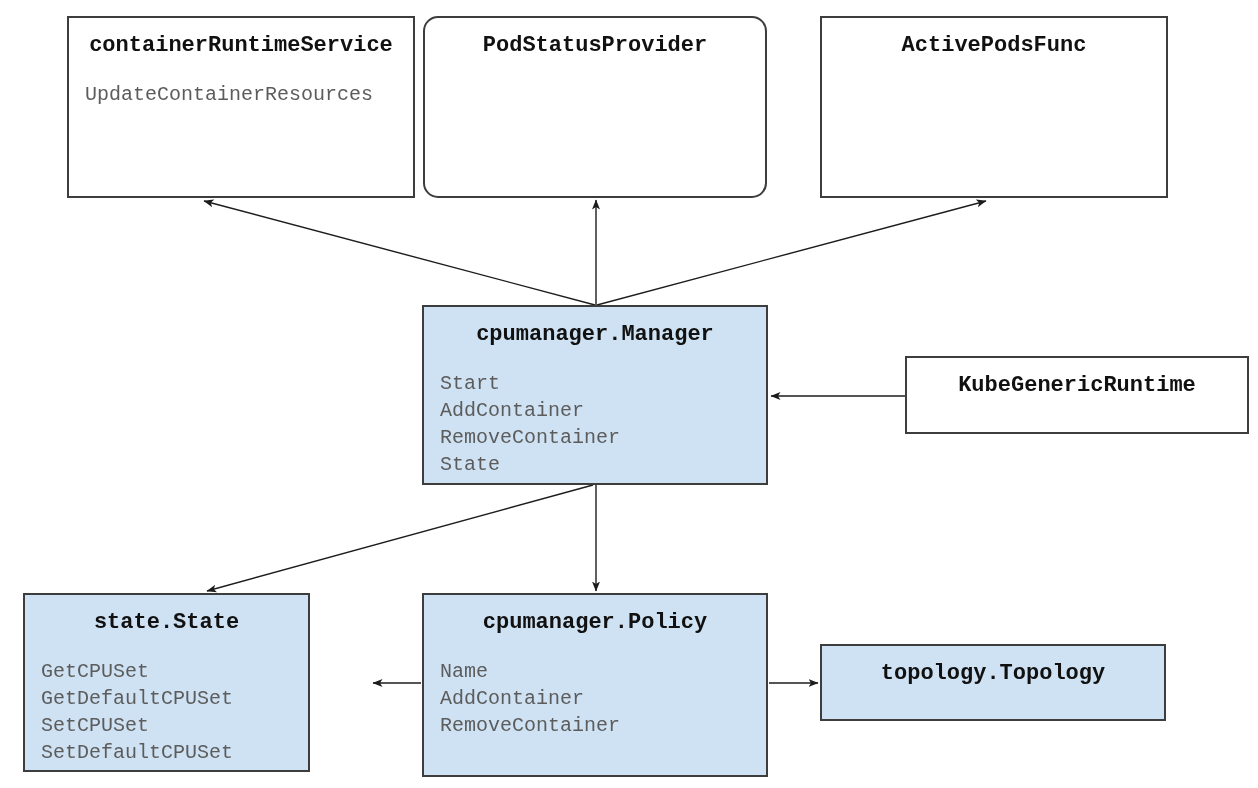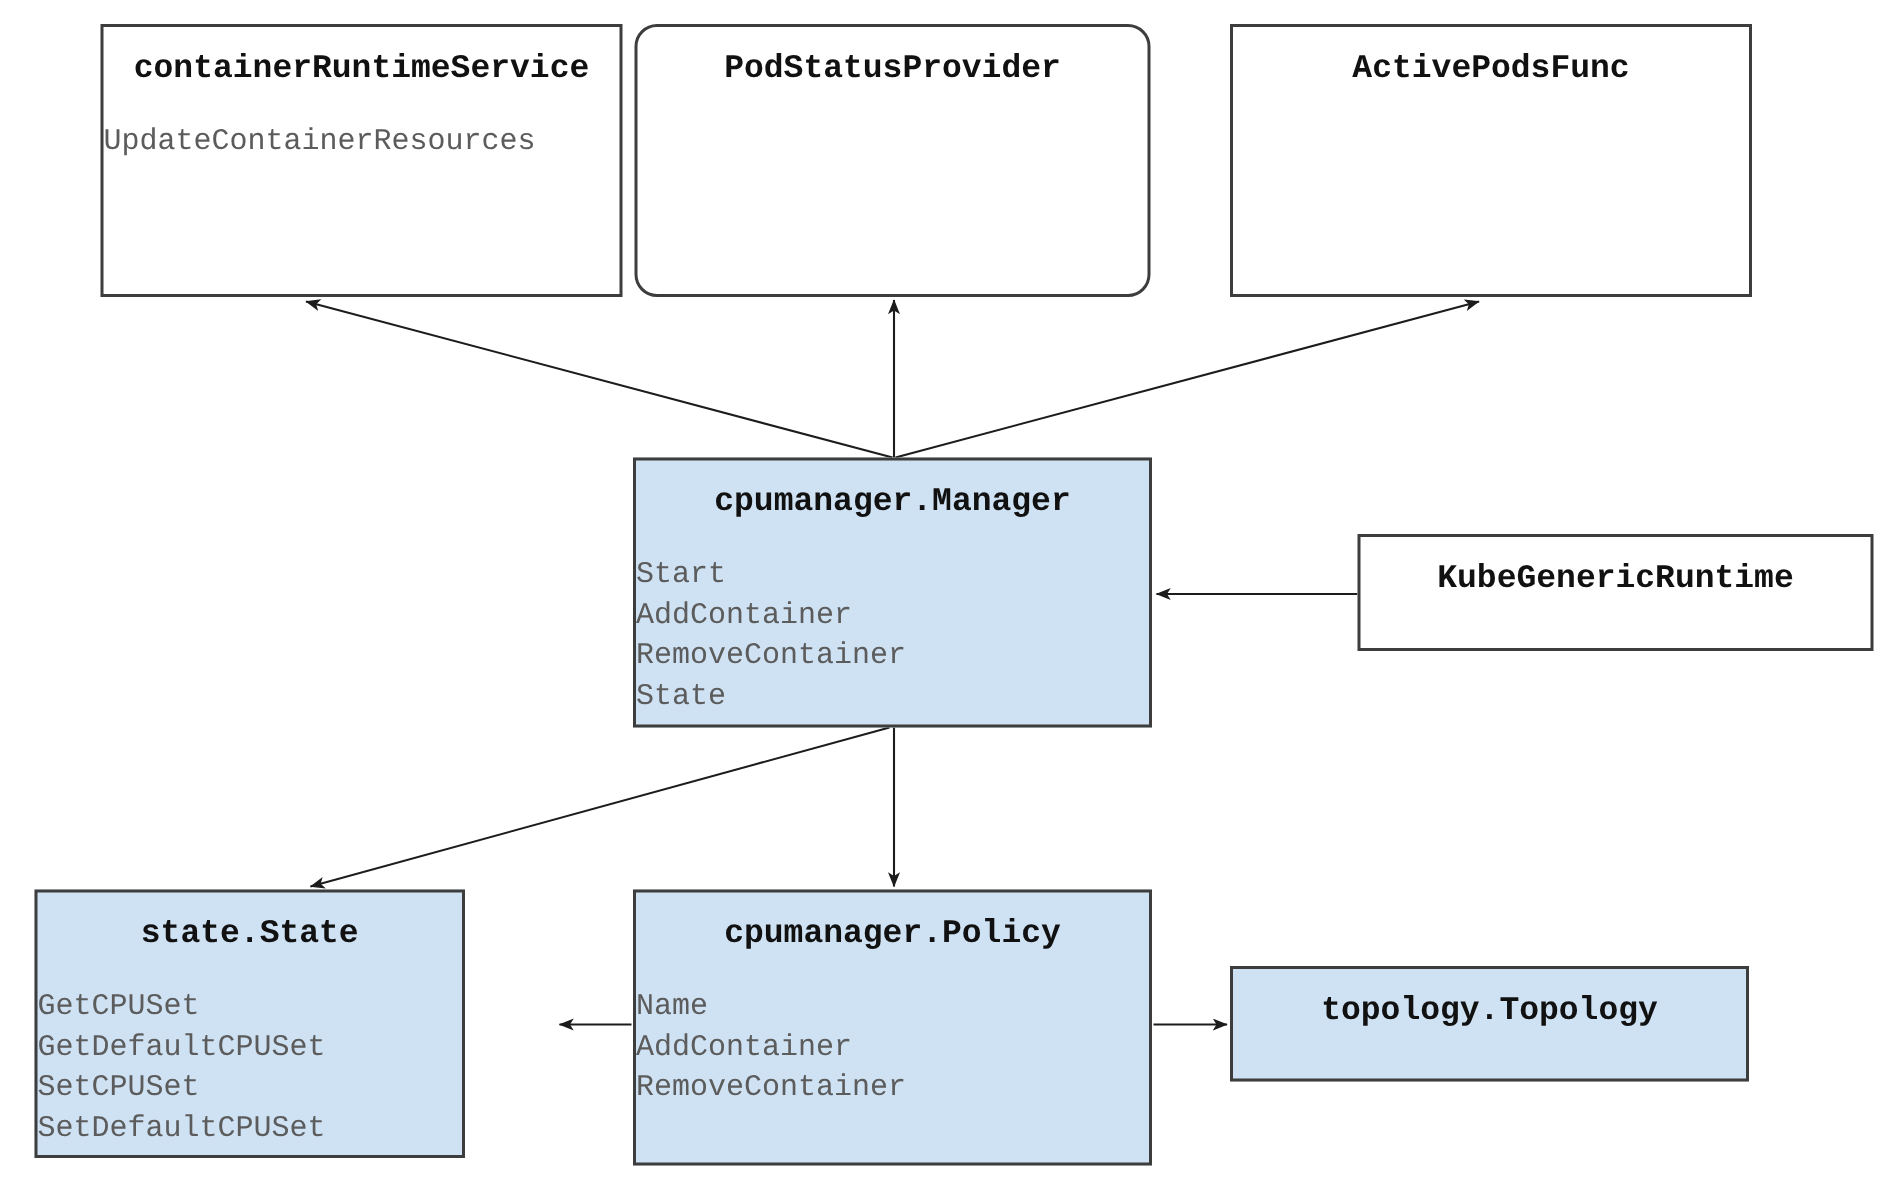--- a/index.html
+++ b/index.html
@@ -33,21 +33,21 @@
     margin-top:17px;
     text-align:center;
     font-weight:bold;
     font-size:22px;
     line-height:22px;
     color:var(--title-text);
     white-space:nowrap;
   }
   .box-methods{
     margin-top:24px;
-    padding-left:0;
+    padding-left:16px;
     font-size:20px;
     line-height:27px;
     color:var(--method-text);
     white-space:nowrap;
   }
   
   #node-container-runtime-service{left:22px;top:16px;width:348px;height:182px;margin-left:45px;}
   #node-pod-status-provider{left:423px;top:16px;width:344px;height:182px;border-radius:15px;}
   #node-active-pods-func{left:820px;top:16px;width:348px;height:182px;}
   #node-cpumanager-manager{left:422px;top:305px;width:346px;height:180px;}

